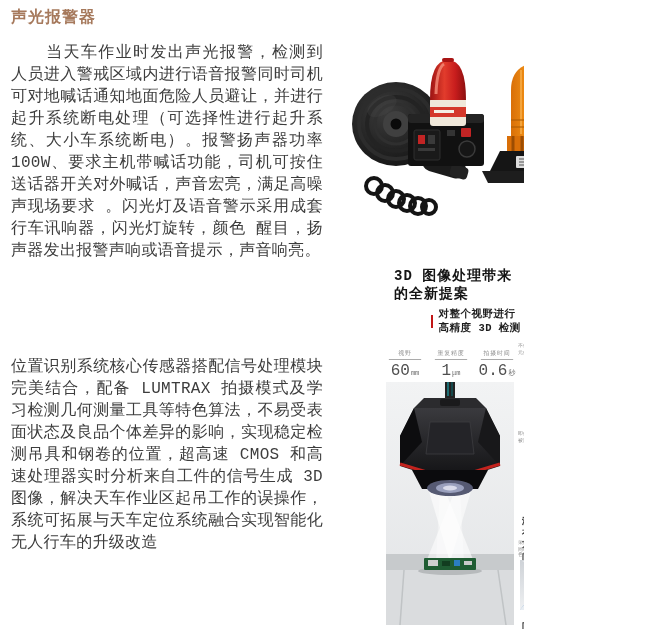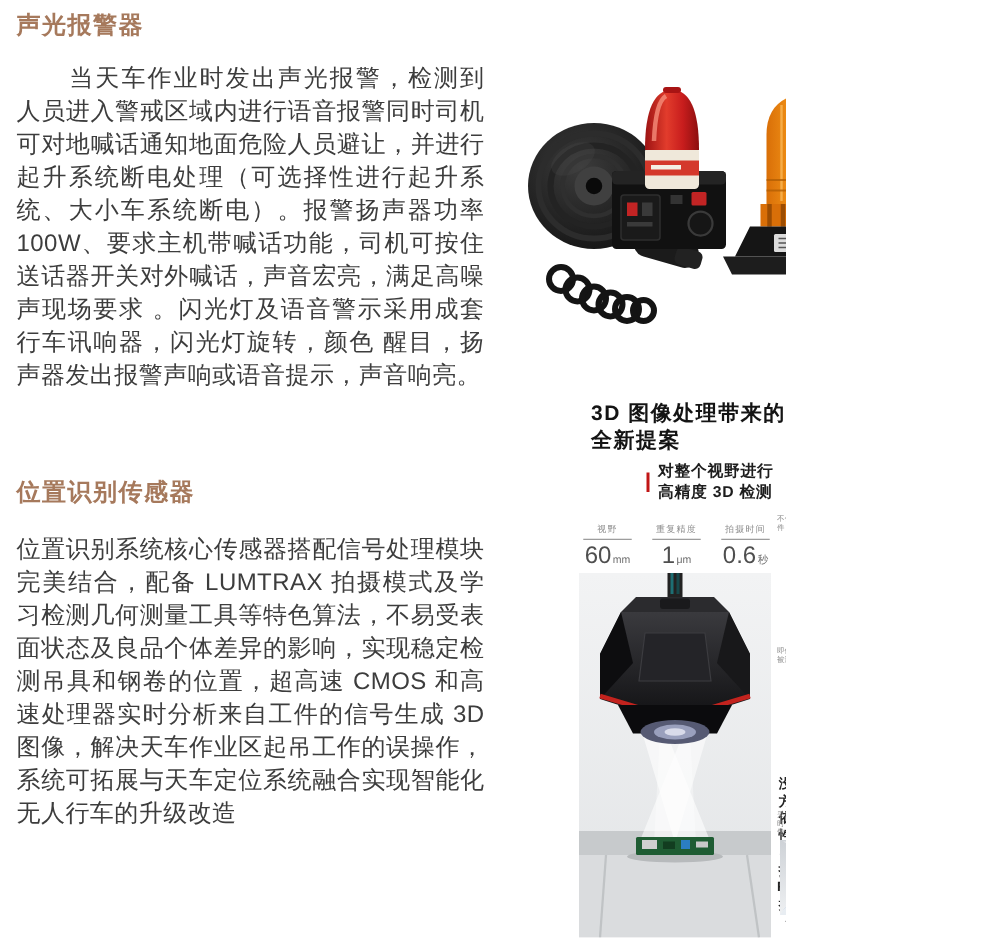--- a/index.html
+++ b/index.html
@@ -1,17 +1,17 @@
 <!DOCTYPE html>
 <html><head>
 <meta charset="utf-8">
 <style>
   html,body{margin:0;padding:0;background:#ffffff;}
   .page{position:relative;width:524px;height:629px;background:#ffffff;overflow:hidden;
-        font-family:Liberation Sans, sans-serif;}
+        font-family:Liberation Mono, monospace;}
   .abs{position:absolute;}
 
   
   .sec-title{font-size:16px;font-weight:bold;color:#A6795C;letter-spacing:1px;}
   .body-text{width:312px;font-size:16px;line-height:22px;color:#3D3D3D;
              text-align:justify;letter-spacing:0.3px;}
   .indent{text-indent:2.2em;}
 
   
   .panel-title{font-size:14px;font-weight:bold;color:#141414;letter-spacing:1px;}
@@ -36,21 +36,20 @@
 </style>
 </head>
 <body>
 
 <div class="page">
 
   <div class="abs sec-title" style="left:11px;top:7px;">声光报警器</div>
 
   <div class="abs body-text indent" style="left:11px;top:42px;">当天车作业时发出声光报警，检测到人员进入警戒区域内进行语音报警同时司机可对地喊话通知地面危险人员避让，并进行起升系统断电处理（可选择性进行起升系统、大小车系统断电）。报警扬声器功率 100W、要求主机带喊话功能，司机可按住送话器开关对外喊话，声音宏亮，满足高噪 声现场要求 。闪光灯及语音警示采用成套行车讯响器，闪光灯旋转，颜色 醒目，扬声器发出报警声响或语音提示，声音响亮。</div>
 
-  <div class="abs sec-title" style="left:11px;top:318px;">位置识别传感器</div>
 
   <div class="abs body-text" style="left:11px;top:356px;">位置识别系统核心传感器搭配信号处理模块完美结合，配备 LUMTRAX 拍摄模式及学习检测几何测量工具等特色算法，不易受表面状态及良品个体差异的影响，实现稳定检测吊具和钢卷的位置，超高速 CMOS 和高速处理器实时分析来自工件的信号生成 3D 图像，解决天车作业区起吊工作的误操作，系统可拓展与天车定位系统融合实现智能化无人行车的升级改造</div>
 
   <div class="abs" style="left:330px;top:28px;">
     <svg width="330" height="222" viewBox="0 0 330 222">
       <defs>
         <radialGradient id="spk" cx="0.4" cy="0.35" r="0.8">
           <stop offset="0" stop-color="#3b3b3b"></stop>
             <stop offset="1" stop-color="#101010"></stop>
         </radialGradient>

